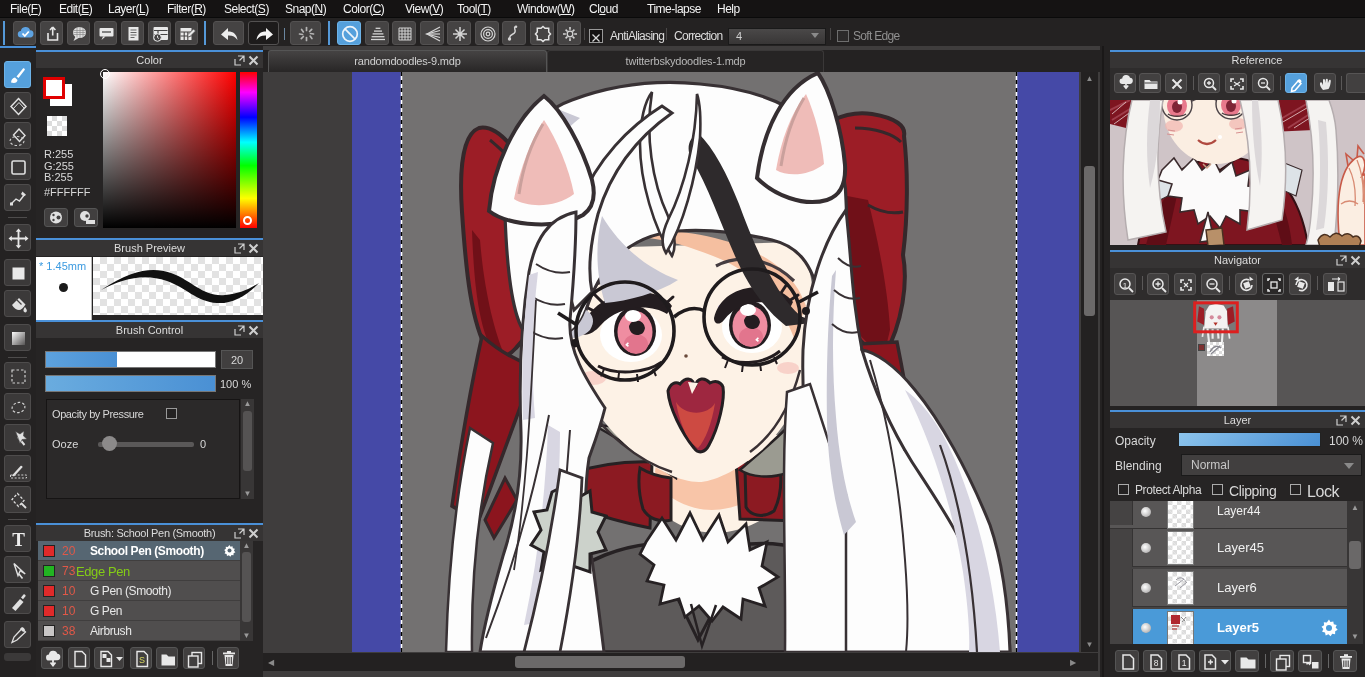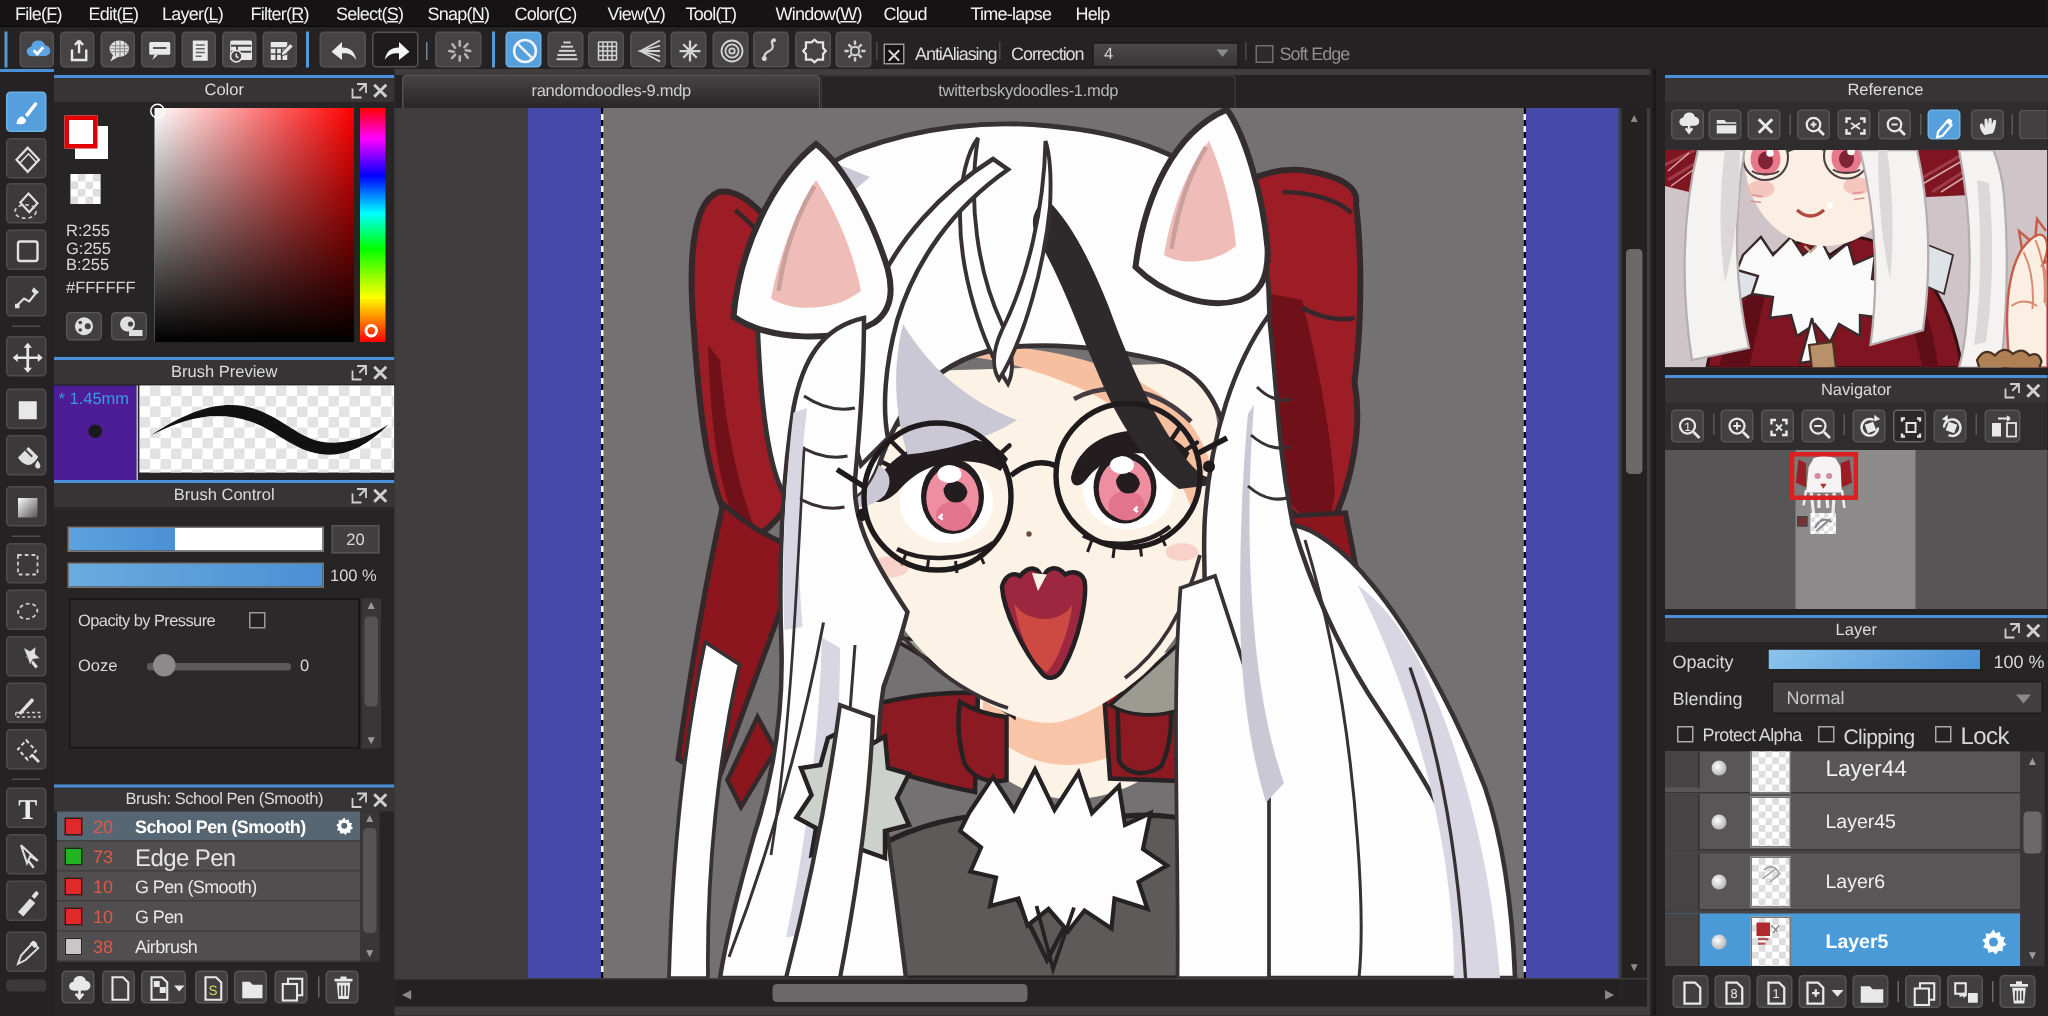--- a/index.html
+++ b/index.html
@@ -361,21 +361,21 @@
   <div style="position:absolute;left:204px;top:22px;width:17px;height:156px;background:linear-gradient(to bottom,#f00 0%,#f0f 13%,#00f 29%,#0ff 45%,#0f0 60%,#ff0 81%,#f80 90%,#f00 100%)"></div>
   <div style="position:absolute;left:207px;top:166px;width:9px;height:9px;border:2px solid #fff;border-radius:50%;"></div>
  </div>
 
  <div class="panel" style="left:0;top:192px;width:227px;height:82px">
   <div class="phead">Brush Preview<svg class="pico" style="right:18px" width="11" height="11" viewBox="0 0 11 11">
             <path d="M1 4v6h6M4 1h6v6M10 1L5.5 5.5" stroke="#cfcfcf" stroke-width="1.2" fill="none"></path>
           </svg><svg class="pico" style="right:4px" width="11" height="11" viewBox="0 0 11 11">
             <path d="M1.5 1.5l8 8M9.5 1.5l-8 8" stroke="#cfcfcf" stroke-width="2"></path>
           </svg></div>
-  <div style="position:absolute;left:0;top:19px;width:56px;height:74px;background:#4c1d95;border-right:1px solid #bbb">
+  <div style="position:absolute;left:0;top:19px;width:56px;height:74px;background:#ffffff;border-right:1px solid #bbb">
     <div style="position:absolute;left:3px;top:3px;font-size:11px;color:#3a9ae0">* 1.45mm</div>
     <div style="position:absolute;left:23px;top:26px;width:9px;height:9px;background:#1a1a1a;border-radius:50%"></div>
   </div>
   <div class="checker7" style="position:absolute;left:57px;top:19px;width:170px;height:58px">
    <svg width="170" height="58" viewBox="0 0 170 58">
             <path d="M8 33 C40 12, 60 10, 78 16 C100 24, 110 40, 132 38 C145 37,155 33,166 26 C152 40,138 47,124 46 C104 45,92 30,74 24 C50 16,30 22,8 33 Z" fill="#111"></path>
           </svg>
   </div>
  </div>
 
@@ -416,21 +416,21 @@
             <span style="position:absolute;left:24px;top:3px;font-size:12px;color:#e05848">20</span>
             <span style="position:absolute;left:52px;top:3px;font-size:12px;font-weight:bold;color:#fff;letter-spacing:-0.4px">School Pen (Smooth)</span>
             <svg style="position:absolute;right:4px;top:3px" width="13" height="13" viewBox="0 0 13 13">
               <path d="M6.5 1l1 1.8 2-.5.3 2 2 .5-.8 1.9 1.4 1.5-1.8 1-.1 2.1-2-.3-1.1 1.7-1.5-1.4-1.9.7-.4-2-2-.6.9-1.8L1.2 6l1.7-1.2-.2-2 2 .1z" fill="#fff"></path>
               <circle cx="6.5" cy="6.5" r="2" fill="#566672"></circle>
             </svg>
           </div>
           <div style="position:absolute;left:0;top:20px;width:202px;height:20px;background:#504e4e;border-bottom:1px solid #403e3e">
             <div style="position:absolute;left:5px;top:4px;width:12px;height:12px;background:#22b422;border:1px solid #222"></div>
             <span style="position:absolute;left:24px;top:3px;font-size:12px;color:#e05848">73</span>
-            <span style="position:absolute;left:52px;top:3px;font-size:16px;color:#e5e5e5;letter-spacing:-0.4px">Edge Pen</span>
+            <span style="position:absolute;left:38px;top:3px;font-size:13px;color:#84cc16;letter-spacing:-0.4px">Edge Pen</span>
           </div>
           <div style="position:absolute;left:0;top:40px;width:202px;height:20px;background:#504e4e;border-bottom:1px solid #403e3e">
             <div style="position:absolute;left:5px;top:4px;width:12px;height:12px;background:#e02a2a;border:1px solid #222"></div>
             <span style="position:absolute;left:24px;top:3px;font-size:12px;color:#e05848">10</span>
             <span style="position:absolute;left:52px;top:3px;font-size:12px;color:#e8e8e8;letter-spacing:-0.4px">G Pen (Smooth)</span>
           </div>
           <div style="position:absolute;left:0;top:60px;width:202px;height:20px;background:#504e4e;border-bottom:1px solid #403e3e">
             <div style="position:absolute;left:5px;top:4px;width:12px;height:12px;background:#e02a2a;border:1px solid #222"></div>
             <span style="position:absolute;left:24px;top:3px;font-size:12px;color:#e05848">10</span>
             <span style="position:absolute;left:52px;top:3px;font-size:12px;color:#e8e8e8;letter-spacing:-0.4px">G Pen</span>
@@ -847,21 +847,21 @@
   <span style="position:absolute;left:25px;top:73px;font-size:12px;color:#d8d8d8;letter-spacing:-0.4px">Protect Alpha</span>
   <div style="position:absolute;left:102px;top:74px;width:11px;height:11px;background:#242222;border:1px solid #aaa"></div>
   <span style="position:absolute;left:119px;top:73px;font-size:14px;color:#d8d8d8;letter-spacing:-0.4px">Clipping</span>
   <div style="position:absolute;left:180px;top:74px;width:11px;height:11px;background:#242222;border:1px solid #aaa"></div>
   <span style="position:absolute;left:197px;top:73px;font-size:16px;color:#d8d8d8;letter-spacing:-0.4px">Lock</span>
   <div id="layerlist" style="position:absolute;left:0;top:91px;width:237px;height:143px;background:#454343;overflow:hidden">
           <div style="position:absolute;left:0;top:-2px;width:237px;height:30px;background:#585656;border-bottom:1px solid #353333">
             <div style="position:absolute;left:0;top:0;width:23px;height:26px;background:#454343;border-right:1px solid #353333"></div>
             <div style="position:absolute;left:31px;top:8px;width:10px;height:10px;border-radius:50%;background:radial-gradient(circle at 4px 4px,#fff, #9a9898)"></div>
             <div class="checker" style="position:absolute;left:57px;top:-4px;width:27px;height:34px;background-size:9px 9px;background-position:0 0,4.5px 4.5px;border:1px solid #777"></div>
-            <span style="position:absolute;left:107px;top:5px;font-size:15px;color:#f0f0f0">Layer44</span>
+            <span style="position:absolute;left:107px;top:5px;font-size:12px;color:#f0f0f0">Layer44</span>
           </div>
           <div style="position:absolute;left:0;top:28px;width:237px;height:38px;background:#585656;border-bottom:1px solid #353333">
             <div style="position:absolute;left:0;top:0;width:23px;height:38px;background:#454343;border-right:1px solid #353333"></div>
             <div style="position:absolute;left:31px;top:14px;width:10px;height:10px;border-radius:50%;background:radial-gradient(circle at 4px 4px,#fff, #9a9898)"></div>
             <div class="checker" style="position:absolute;left:57px;top:2px;width:27px;height:34px;background-size:9px 9px;background-position:0 0,4.5px 4.5px;border:1px solid #777"></div>
             <span style="position:absolute;left:107px;top:11px;font-size:13px;color:#f0f0f0">Layer45</span>
           </div>
           <div style="position:absolute;left:0;top:68px;width:237px;height:38px;background:#585656;border-bottom:1px solid #353333">
             <div style="position:absolute;left:0;top:0;width:23px;height:38px;background:#454343;border-right:1px solid #353333"></div>
             <div style="position:absolute;left:31px;top:14px;width:10px;height:10px;border-radius:50%;background:radial-gradient(circle at 4px 4px,#fff, #9a9898)"></div>

